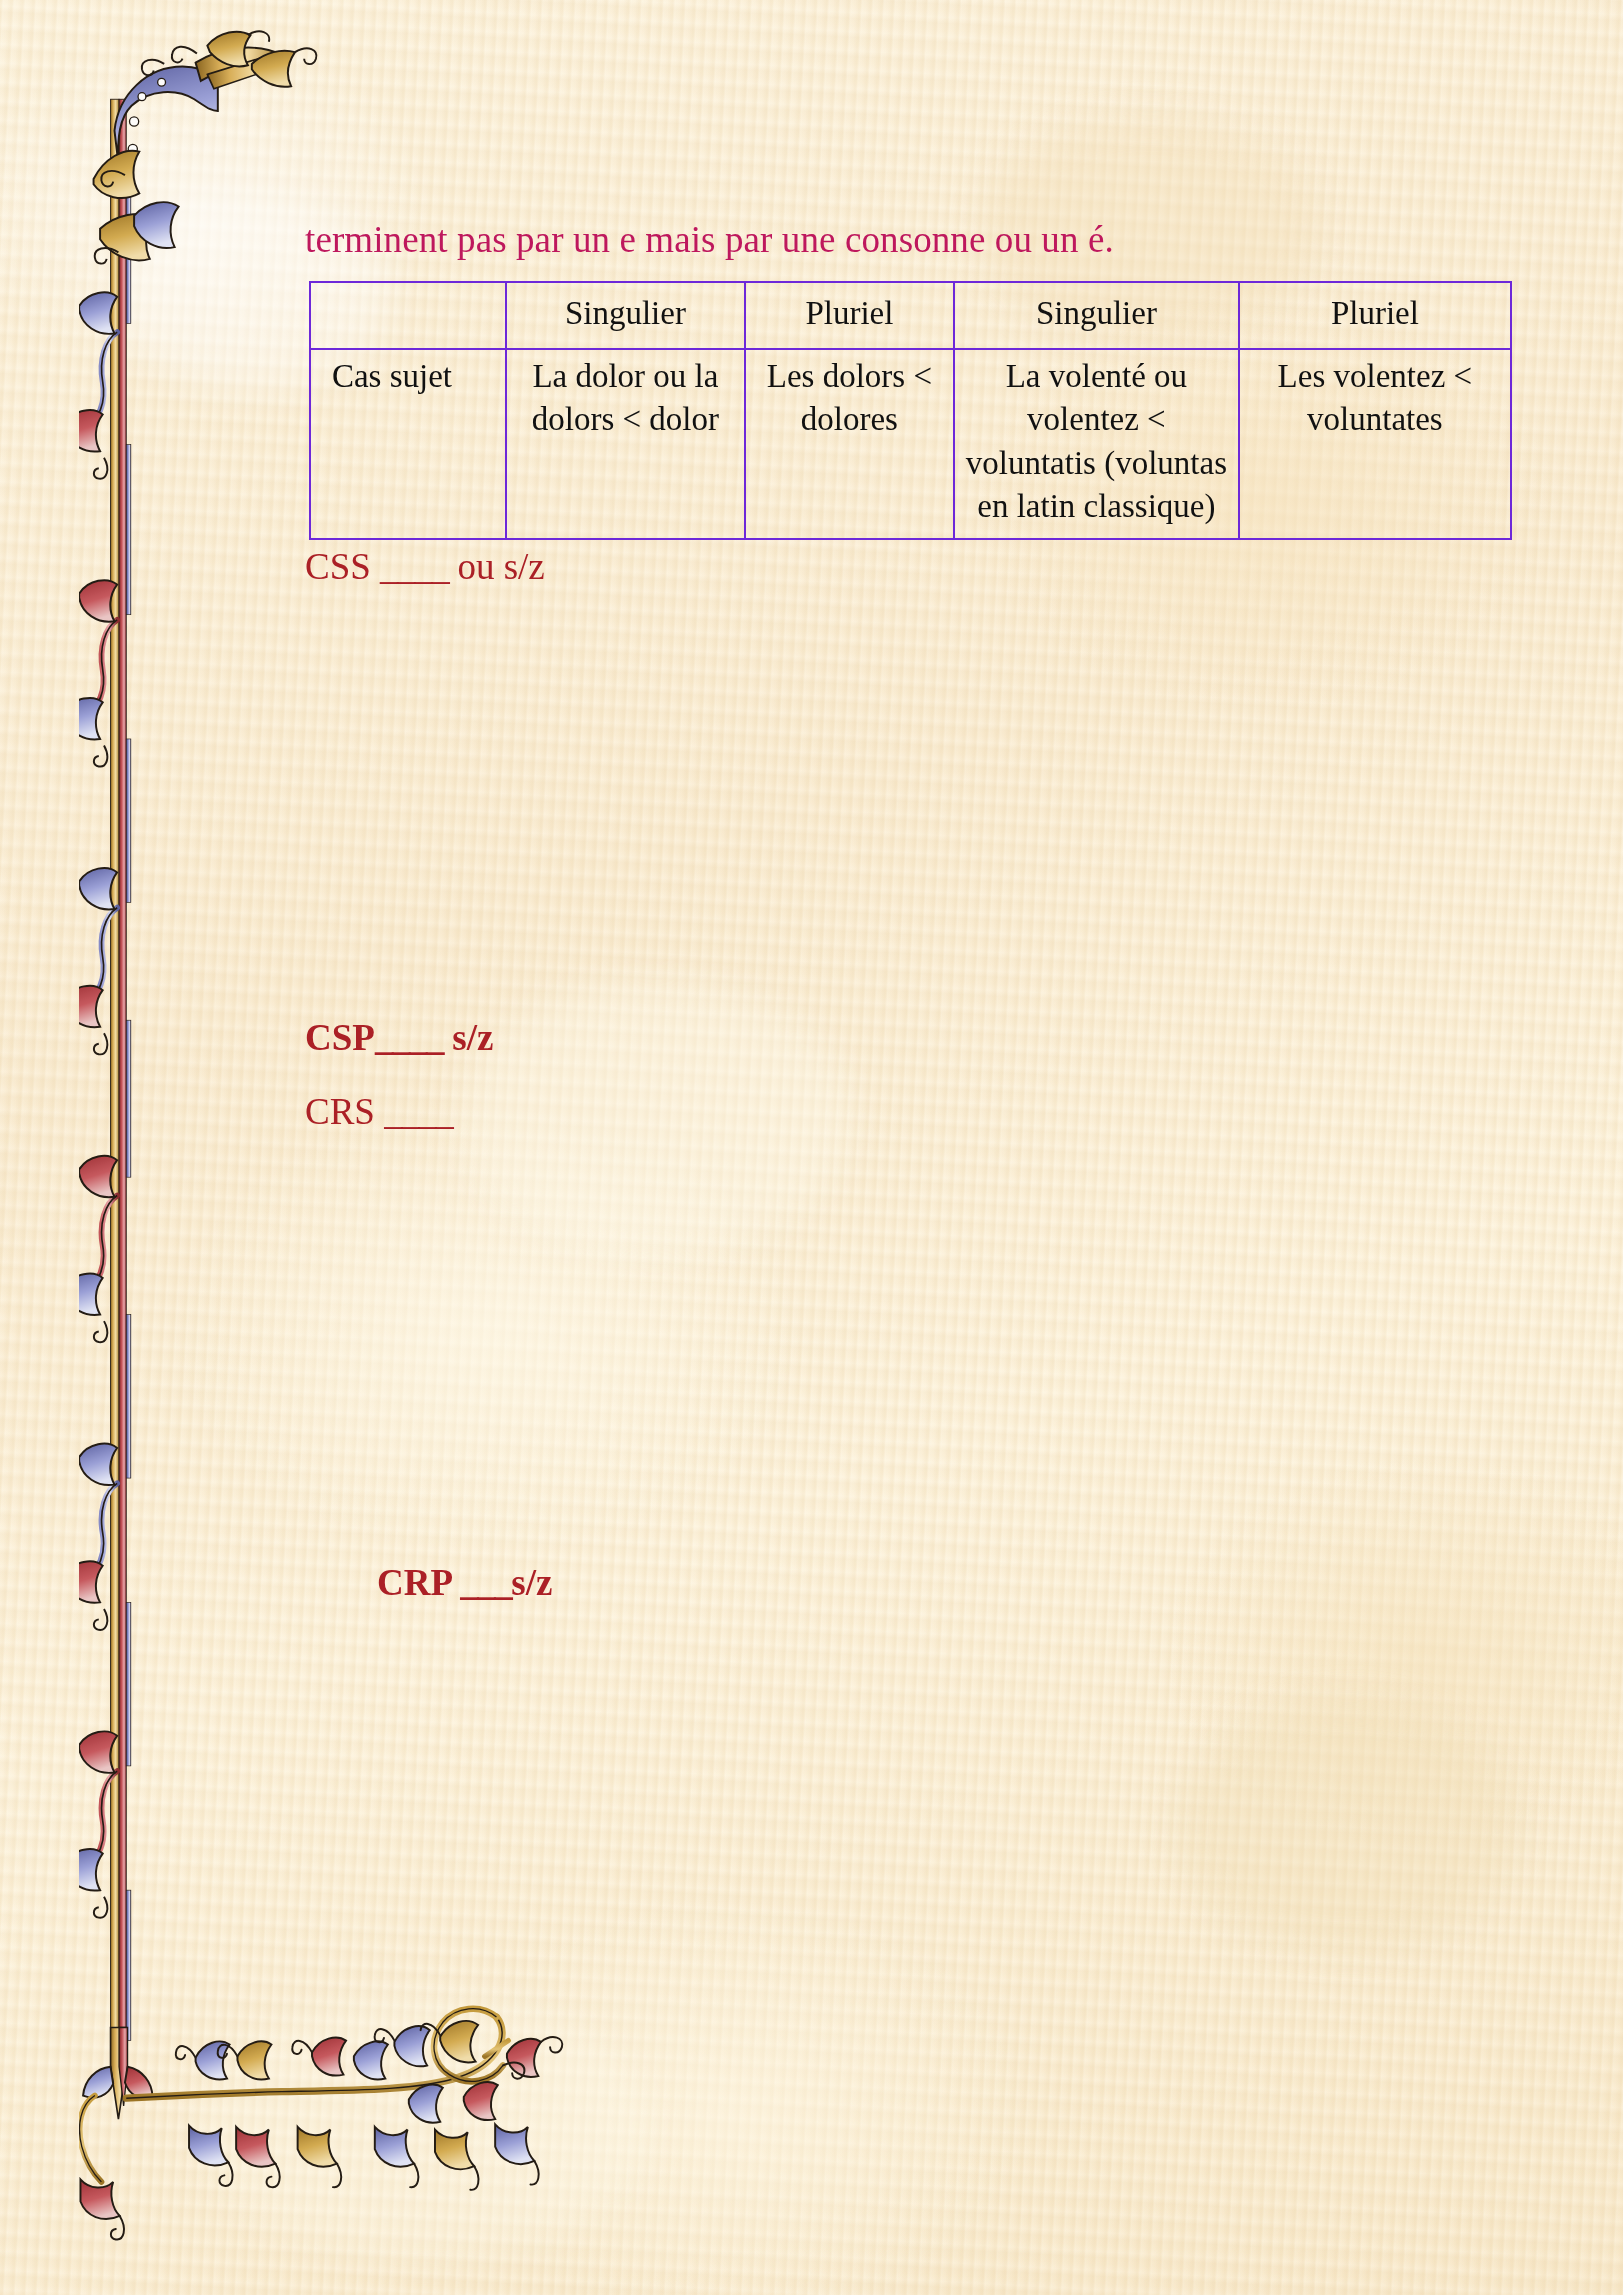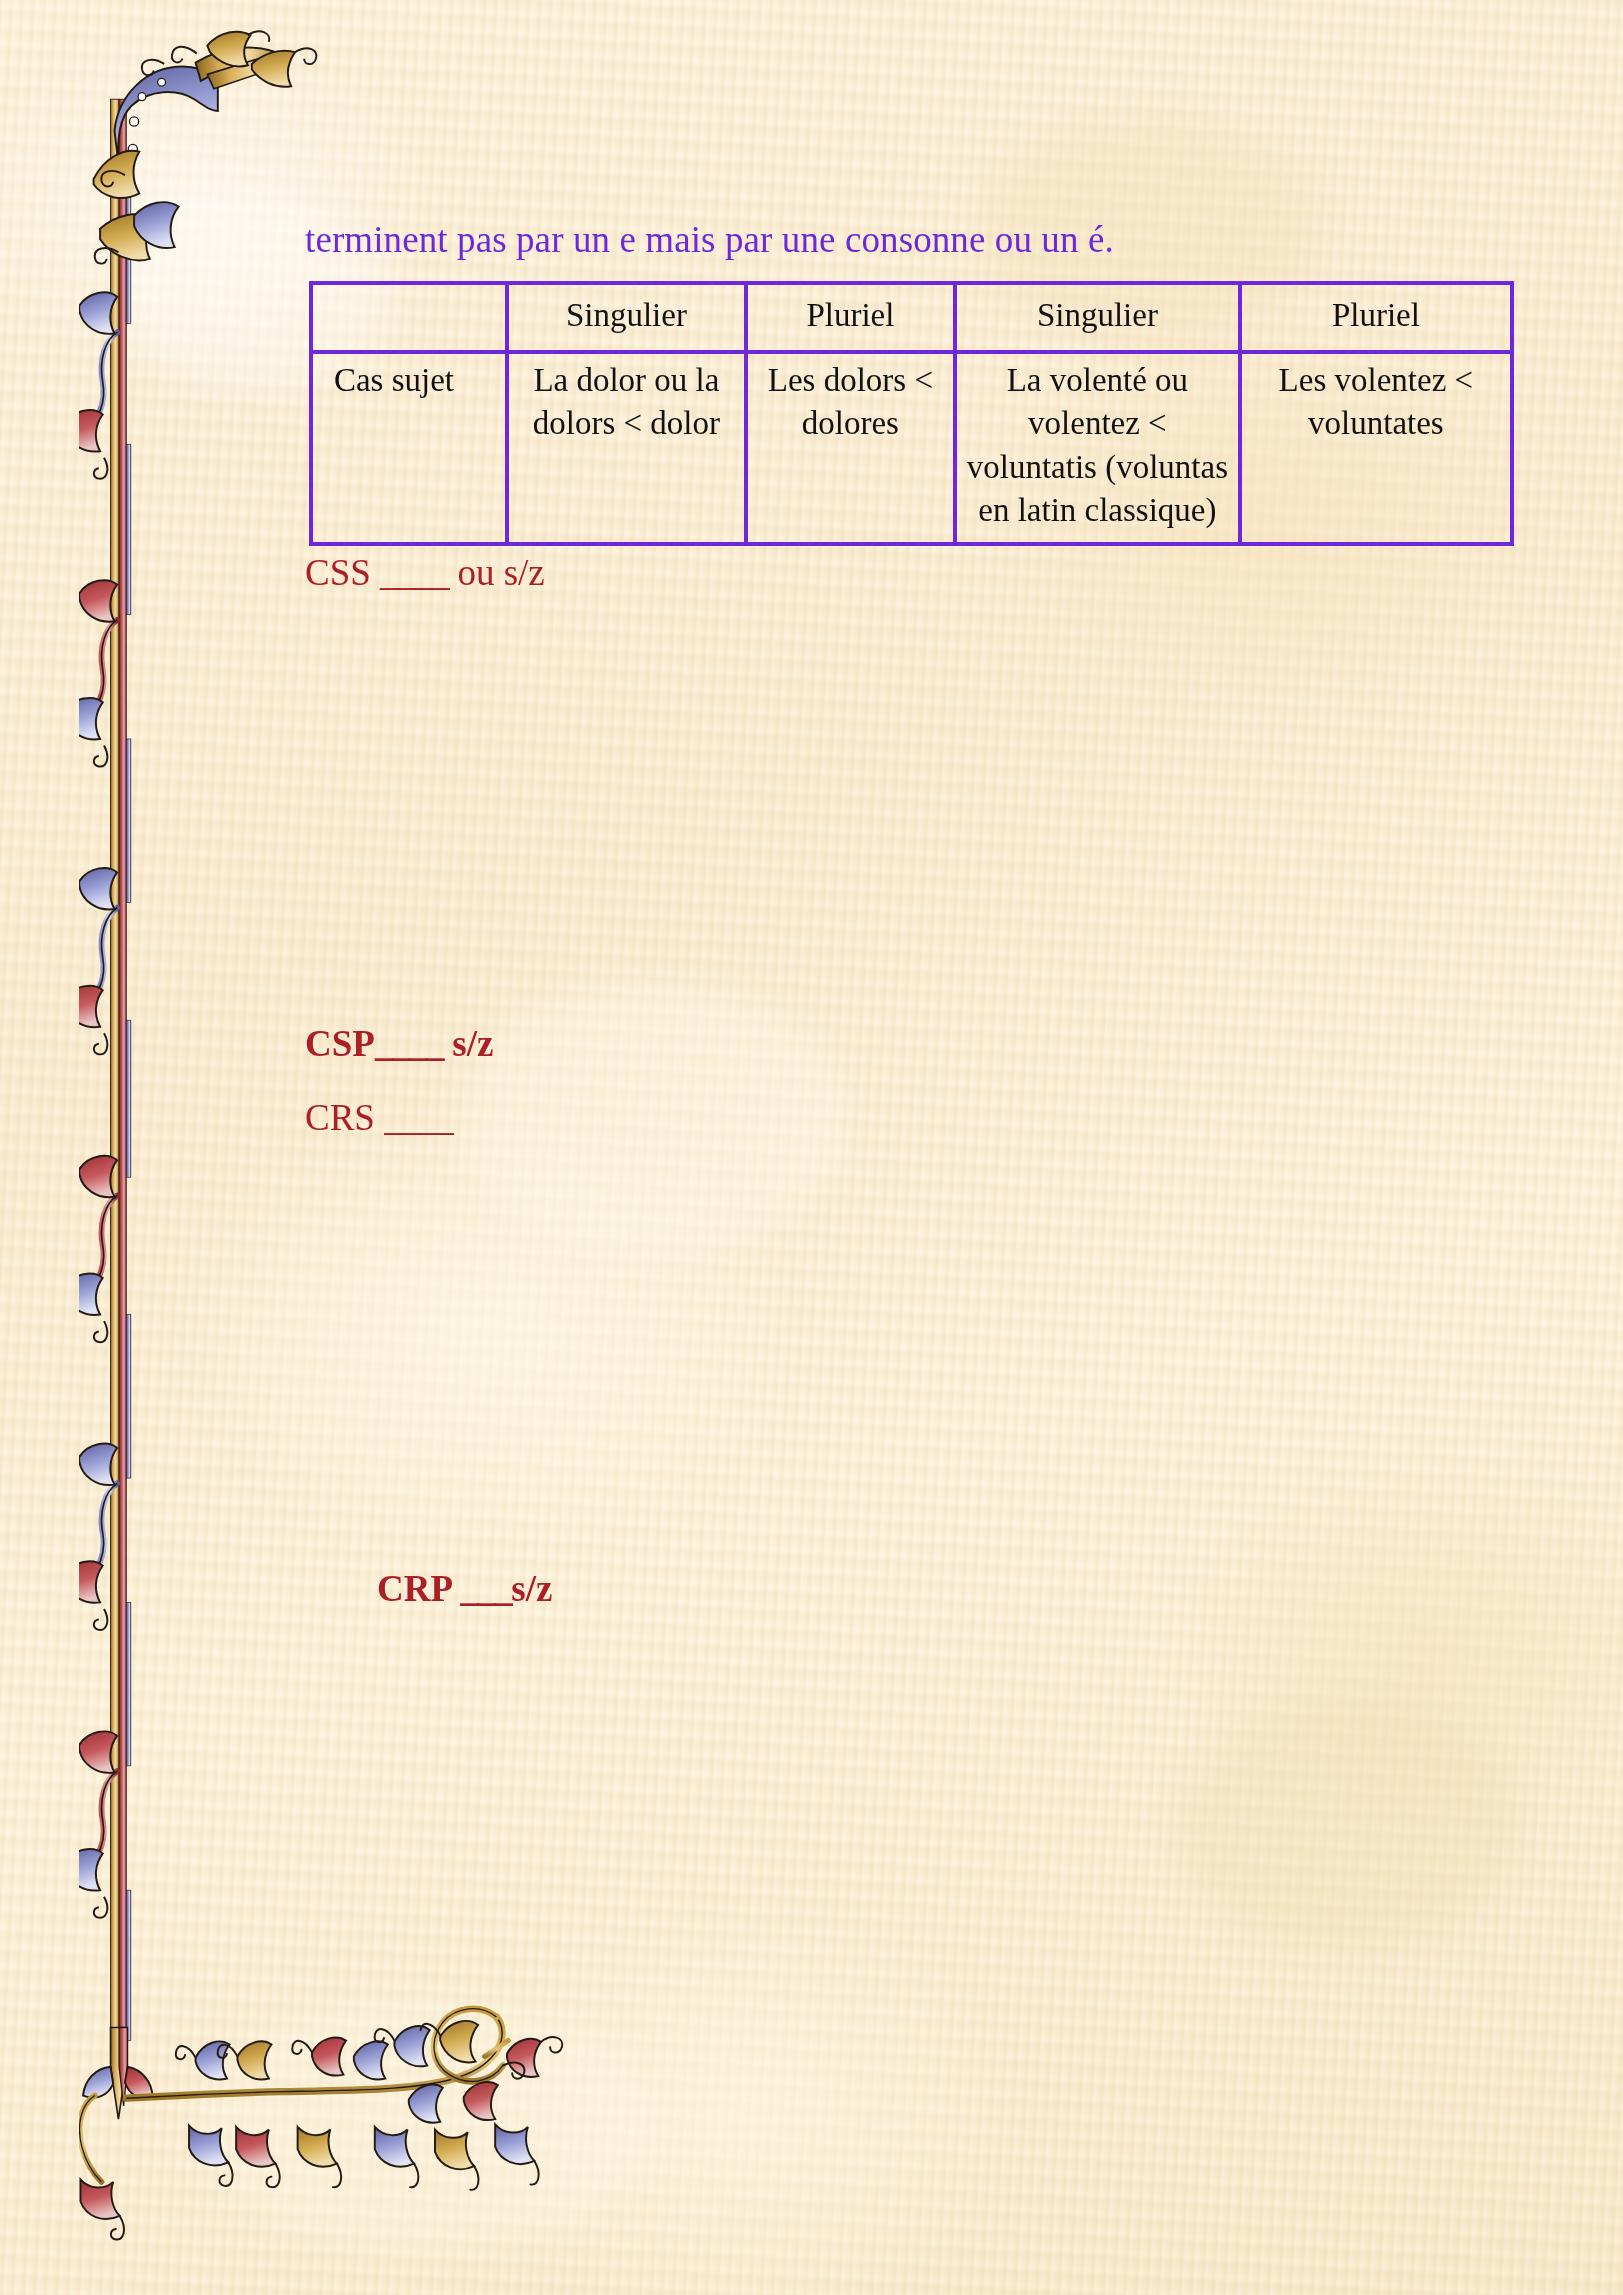--- a/index.html
+++ b/index.html
@@ -61,42 +61,42 @@
   #content {
     position: absolute;
     left: 305px;
     top: 216px;
     width: 1217px;
   }
 
   .para {
     font-size: 37px;
     line-height: 1.30;
-    color: #6d28d9;
+    color: #be185d;
     letter-spacing: 0.1px;
     margin: 0;
   }
   .para.intro { margin-bottom: 17px; }
   .para.body1 { margin: 5.2px 0 22px 0; }
   .para.body2 { margin: 0 0 29px 0; }
   .para sup {
     font-size: .58em;
     vertical-align: super;
     line-height: 0;
   }
 
   
   table.decl {
     border-collapse: collapse;
     width: 1202px;
     margin: 0 0 3.9px 3.9px;
     table-layout: fixed;
   }
   table.decl td, table.decl th {
-    border: 4px solid #6d28d9;
+    border: 2px solid #6d28d9;
     font-size: 33px;
     line-height: 1.32;
     color: #111;
     font-weight: normal;
     padding: 5.2px 3.9px 9.2px 3.9px;
     text-align: center;
     vertical-align: top;
   }
   table.decl th { padding-top: 9.2px; padding-bottom: 11.8px; }
   table.decl td.rowhead {

